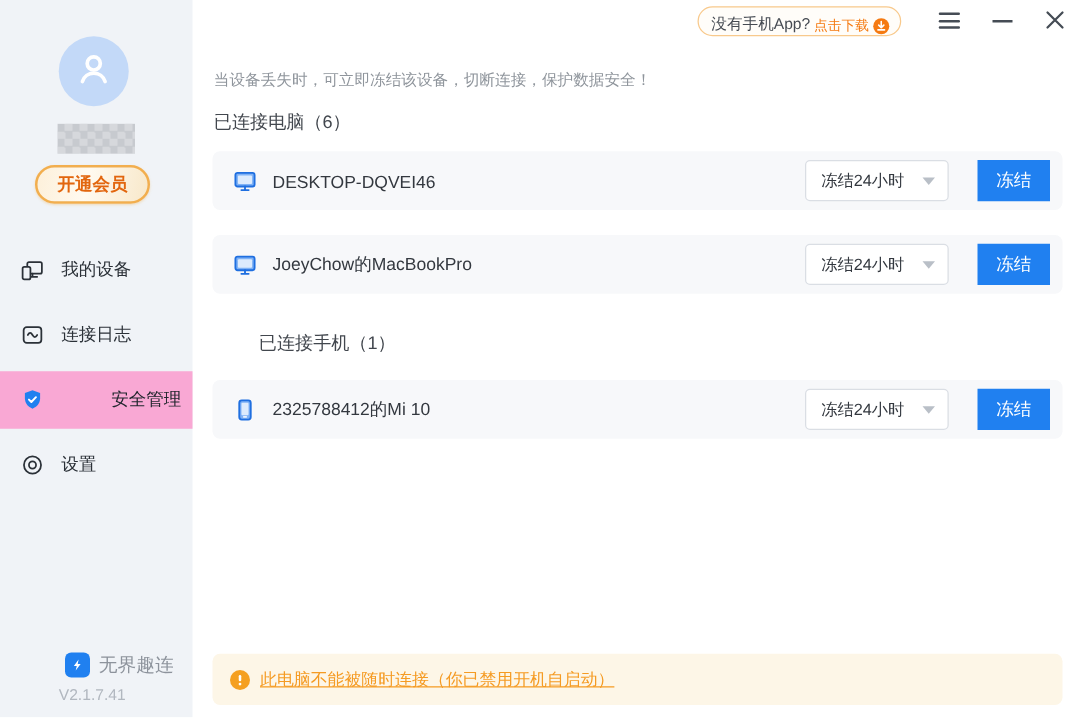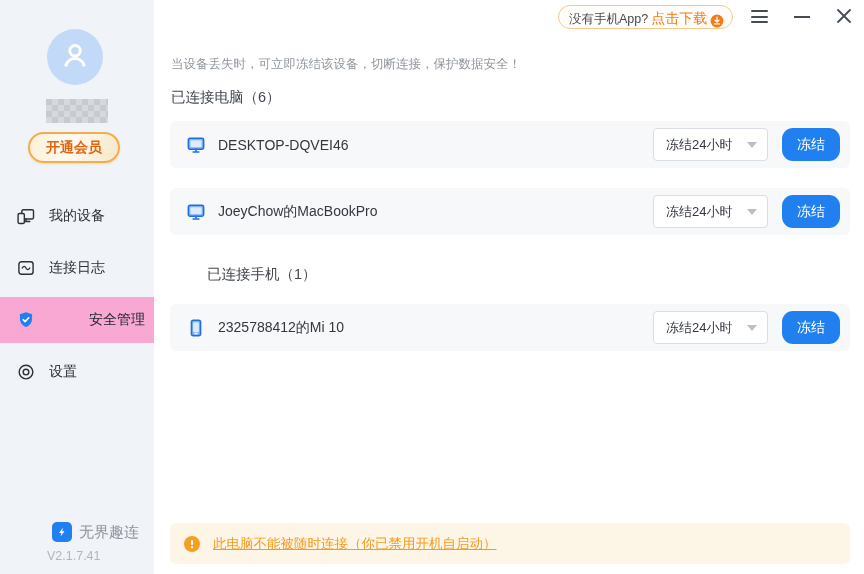--- a/index.html
+++ b/index.html
@@ -28,21 +28,21 @@
   .brand-icon { width:20px; height:20px; border-radius:5px; background:#2080f0; display:flex;
             align-items:center; justify-content:center; margin-right:7px; }
   .brand-name { font-size:15px; color:#8d939c; }
   .version { position:absolute; left:47px; top:549px; font-size:12.5px; color:#b1b7bf; }
 
   
   .dl-pill { position:absolute; left:558px; top:5px; height:24px; border:1px solid #f8c98c;
             border-radius:13px; background:#fffdf9; display:flex; align-items:flex-end;
             padding:0 8px 0 10px; cursor:pointer; }
   .dl-prompt { font-size:12.5px; color:#454a52; }
-  .dl-action { font-size:14px; color:#f57a11; margin-left:3px; }
+  .dl-action { font-size:11px; color:#f57a11; margin-left:3px; }
   .dl-icon { margin-left:3px; display:inline-flex; }
   .win-btn { position:absolute; cursor:pointer; display:flex; align-items:center; justify-content:center; }
   .hamburger { left:748px; top:10px; width:22px; height:13px; flex-direction:column; justify-content:space-between; }
   .hamburger i { display:block; width:17px; height:2px; background:#454c55; border-radius:1px; }
   .minimize { left:793px; top:15px; width:18px; height:3px; }
   .minimize i { display:block; width:16px; height:2px; background:#454c55; }
   .close { left:834px; top:7px; width:20px; height:18px; }
 
   
   .intro { position:absolute; left:171px; top:56px; font-size:12.5px; color:#8f959c; }
@@ -53,29 +53,29 @@
             border-radius:6px; display:flex; align-items:center; padding:0 10px 0 16px; }
   .row-1 { top:121px; } .row-2 { top:188px; } .row-3 { top:304px; }
   .dev-icon { width:20px; height:20px; display:inline-flex; }
   .dev-name { margin-left:12px; font-size:14px; color:#33383f; }
   .row-spacer { flex:1; }
   .freeze-select { width:115px; height:33px; background:#fff; border:1px solid #dadee4; border-radius:4px;
             display:flex; align-items:center; padding:0 10px 0 12px; font-size:13px; color:#33383f;
             cursor:pointer; }
   .caret { margin-left:auto; width:0; height:0; border-left:5px solid transparent;
             border-right:5px solid transparent; border-top:6px solid #b9bfc7; }
-  .freeze-btn { margin-left:14px; width:58px; height:33px; background:#2080f0; border:none;
-            border-radius:11px; color:#fff; font-size:14px; display:flex; align-items:center;
+  .freeze-btn { margin-left:23px; width:58px; height:33px; background:#2080f0; border:none;
+            border-radius:0; color:#fff; font-size:14px; display:flex; align-items:center;
             justify-content:center; cursor:pointer; }
   .warning-bar { position:absolute; left:170px; top:523px; width:680px; height:41px; background:#fdf6e7;
             border-radius:6px; display:flex; align-items:center; padding:0 14px; }
   .warn-icon { width:16px; height:16px; border-radius:50%; background:#f5a020; color:#fff;
             display:flex; align-items:center; justify-content:center; flex:0 0 16px; }
   .warn-icon svg { display:block; }
-  .warning-link { margin-left:13px; font-size:13.5px; color:#f59b23; text-decoration:underline; cursor:pointer;font-family:Liberation Serif, serif; }
+  .warning-link { margin-left:8px; font-size:13.5px; color:#f59b23; text-decoration:underline; cursor:pointer;font-family:Liberation Serif, serif; }
 </style>
 </head>
 <body>
 
 <div class="window">
 
   <div class="sidebar">
     <div class="avatar">
       <span>
         <svg width="34" height="34" viewBox="0 0 24 24" fill="none">

